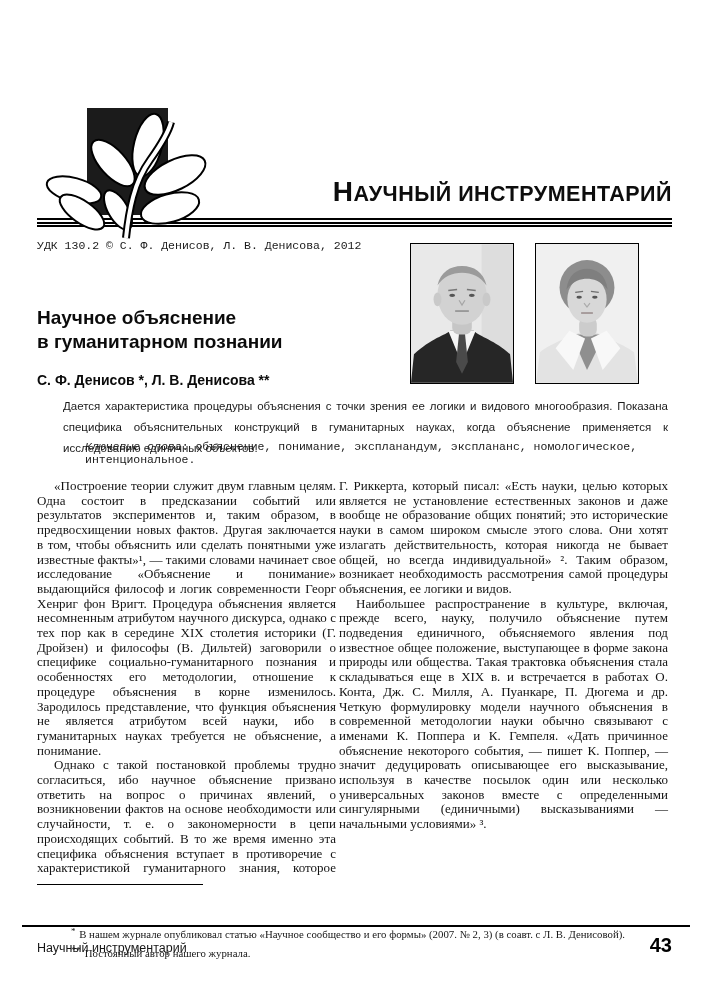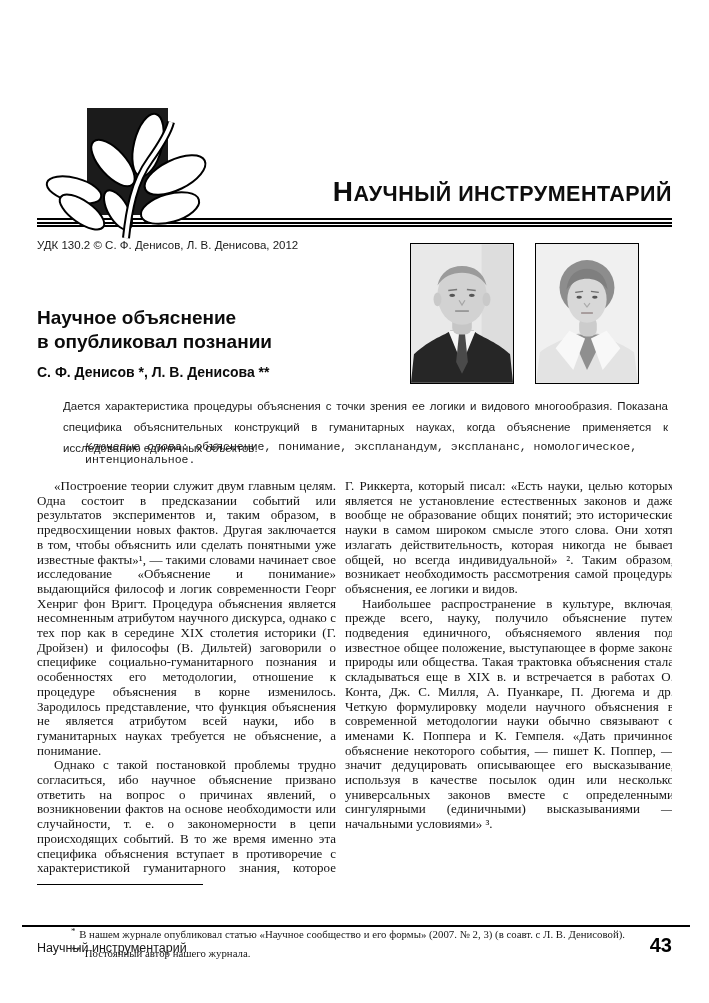--- a/index.html
+++ b/index.html
@@ -14,46 +14,46 @@
   .section-header {
     position:absolute; right:37px; top:176px; z-index:2;
     font-family:"Liberation Sans", sans-serif; font-weight:bold;
     font-size:21.5px; letter-spacing:0.5px; color:#0d0d0d; white-space:nowrap;
   }
   .hdr-initial { font-size:28px; }
   .triple-rule { position:absolute; left:37px; right:37px; top:218px; height:10px; z-index:1; }
   .triple-rule .ln { height:2px; background:#000; margin-bottom:1.6px; }
   .udk {
     position:absolute; left:37px; top:239px;
-    font-family:Liberation Sans, sans-serif; font-size:11.5px; color:#1a1a1a;
+    font-family:Liberation Mono, monospace; font-size:11.5px; color:#1a1a1a;
   }
   
   .photos { position:absolute; left:410px; top:243px; display:flex; gap:21px; }
   .photo { width:104px; height:141px; border:1px solid #000; background:#eee; }
   .photo svg { display:block; }
   
   .title-block { position:absolute; left:37px; top:306px; width:358px; 
     font-family:"Liberation Sans", sans-serif; }
   .title-line { font-size:19px; line-height:24px; font-weight:bold; color:#0b0b0b; }
-  .authors { margin-top:10px; font-size:14px; font-weight:bold; color:#0b0b0b; }
+  .authors { margin-top:18px; font-size:14px; font-weight:bold; color:#0b0b0b; }
   
   .abstract {
     position:absolute; left:63px; top:396px; width:605px;
     font-family:"Liberation Sans", sans-serif; font-size:11.5px; line-height:21px;
     text-align:justify; color:#1a1a1a;
   }
   .keywords {
     position:absolute; left:85px; top:440px; width:583px;
     font-family:Liberation Mono, monospace; font-size:11.5px; color:#1a1a1a;
   }
   .kw-label { font-style:italic; }
   
   .body-cols {
     position:absolute; left:37px; top:479px; width:635px; height:400px;
-    display:grid; grid-template-columns:299px 329px; column-gap:9px; overflow:hidden;
+    display:grid; grid-template-columns:299px 329px; column-gap:3px; overflow:hidden;
   }
   .col p {
     font-size:13px; line-height:14.7px; text-align:justify; color:#121212;
     text-indent:17px;
   }
   .col p.no-indent { text-indent:0; }
   
   .fn-divider { position:absolute; left:37px; top:884px; width:166px; height:1px; background:#000; }
   .footnotes { position:absolute; left:37px; top:923px; width:635px;
     font-size:10.8px; line-height:16px; color:#161616; }
@@ -134,21 +134,21 @@
         <ellipse cx="60" cy="54" rx="2.8" ry="1.5" fill="#555"></ellipse>
         <path d="M40 49 L48 48 M56 48 L64 49" stroke="#6d6d6d" stroke-width="1.4" fill="none"></path>
         <path d="M46 70 L58 70" stroke="#9a8d8d" stroke-width="1.6" fill="none"></path>
         <path d="M49 60 L52 64 L55 60" fill="none" stroke="#aaa" stroke-width="1.2"></path>
       </svg>
     </div>
   </div>
 
   <div class="title-block">
     <div class="title-line">Научное объяснение</div>
-    <div class="title-line">в опубликовал познании</div>
+    <div class="title-line">в гуманитарном познании</div>
     <div class="authors">С. Ф. Денисов *, Л. В. Денисова **</div>
   </div>
 
   <div class="abstract">Дается характеристика процедуры объяснения с точки зрения ее логики и видового многообразия. Показана специфика объяснительных конструкций в гуманитарных науках, когда объяснение применяется к исследованию единичных объектов.</div>
 
   <div class="keywords"><span class="kw-label">Ключевые слова</span><span>: объяснение, понимание, экспланандум, эксплананс, номологическое, интенциональное.</span></div>
 
   <div class="body-cols">
     <div class="col">
       <p>«Построение теории служит двум главным целям. Одна состоит в предсказании событий или результатов экспериментов и, таким образом, в предвосхищении новых фактов. Другая заключается в том, чтобы объяснить или сделать понятными уже известные факты»¹, — такими словами начинает свое исследование «Объяснение и понимание» выдающийся философ и логик современности Георг Хенриг фон Вригт. Процедура объяснения является несомненным атрибутом научного дискурса, однако с тех пор как в середине XIX столетия историки (Г. Дройзен) и философы (В. Дильтей) заговорили о специфике социально-гуманитарного познания и особенностях его методологии, отношение к процедуре объяснения в корне изменилось. Зародилось представление, что функция объяснения не является атрибутом всей науки, ибо в гуманитарных науках требуется не объяснение, а понимание.</p>

